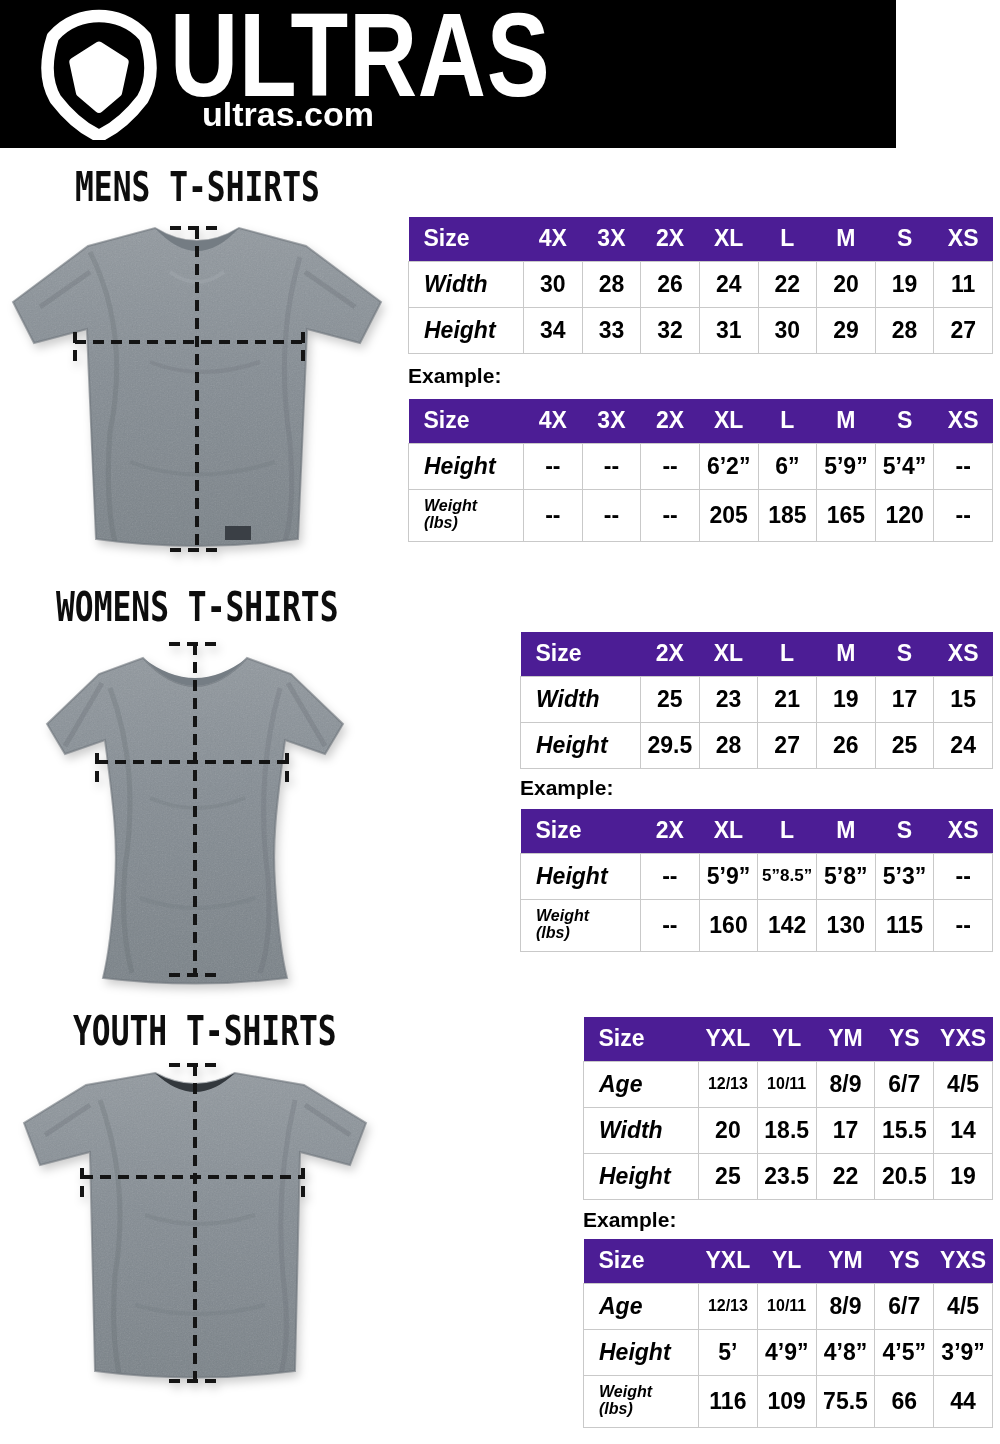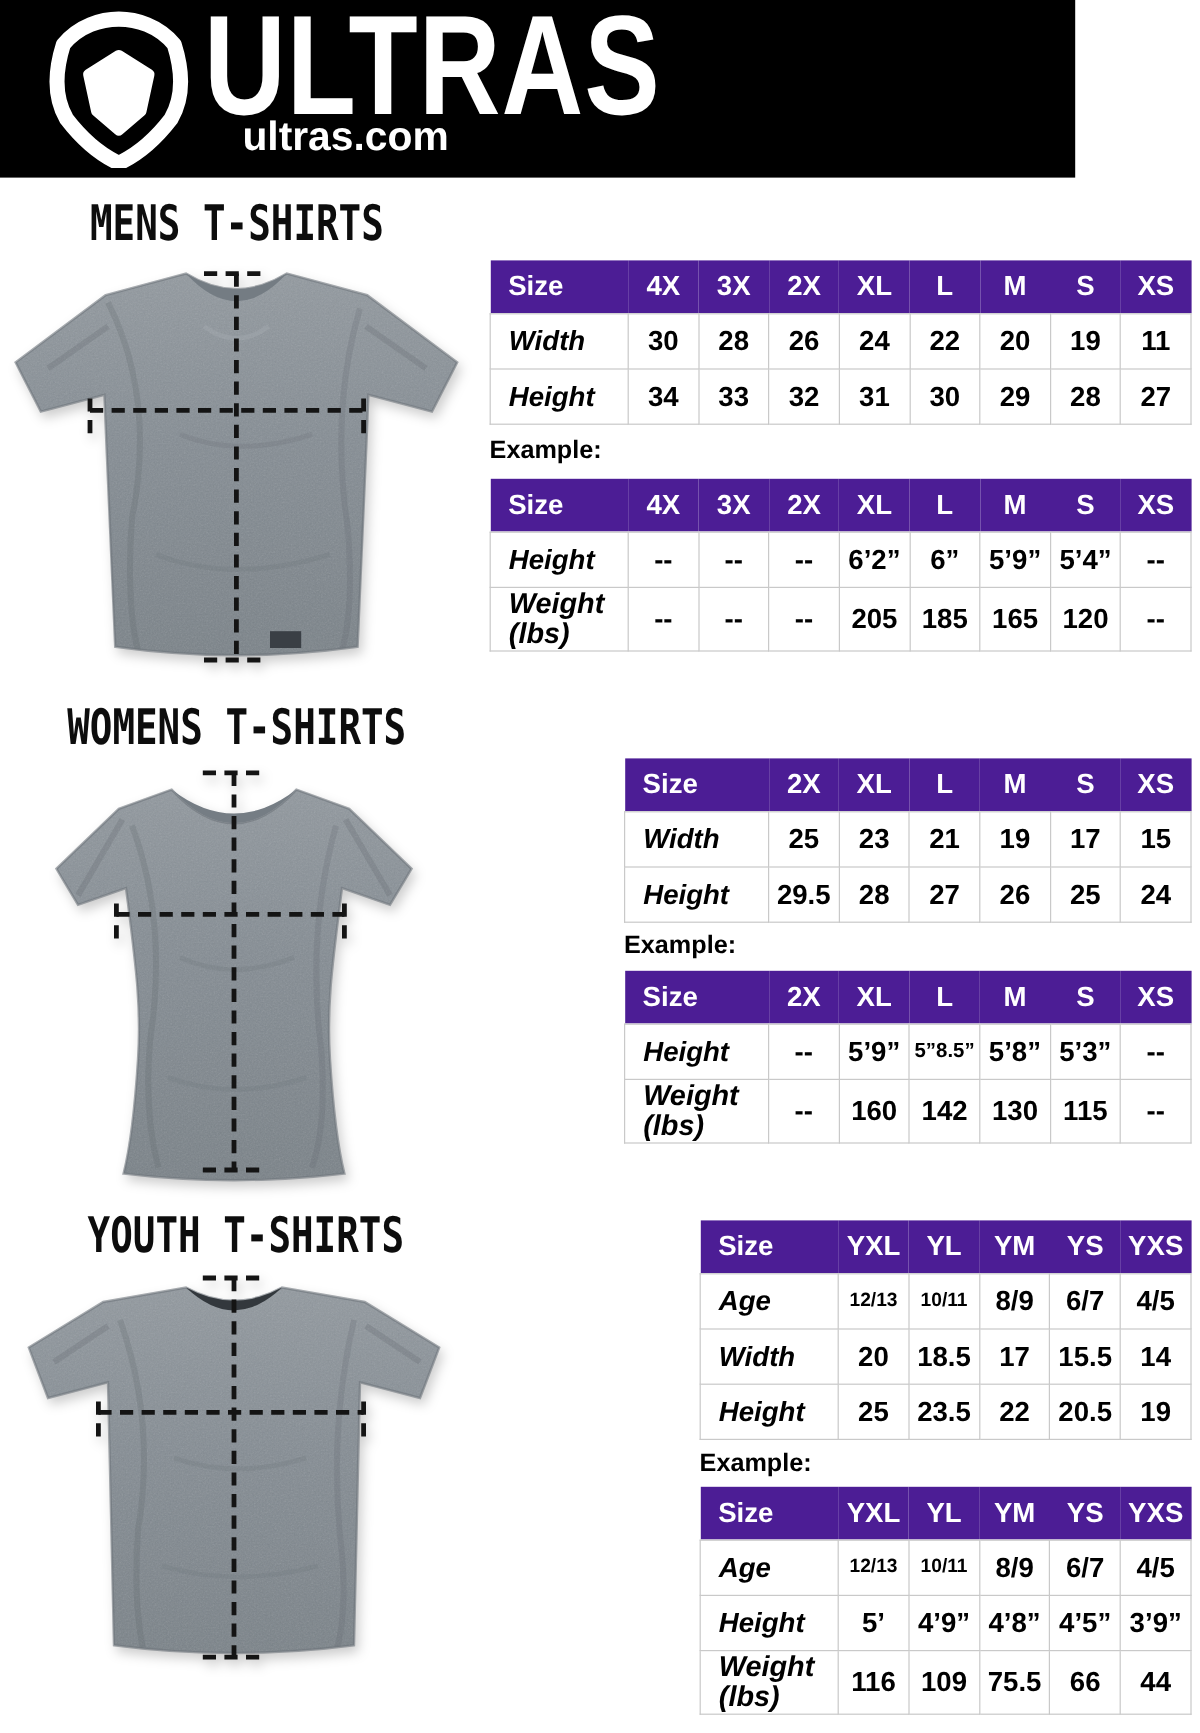--- a/index.html
+++ b/index.html
@@ -27,21 +27,21 @@
   table.size-table th,table.size-table td{box-sizing:border-box;vertical-align:middle;}
   table.size-table thead th{background:#4c1d95;color:#fff;font-size:23px;font-weight:bold;
          text-align:center;height:44px;border:0;}
   table.size-table thead th.size{text-align:left;padding-left:15px;}
   table.size-table tbody th,table.size-table tbody td{border:1px solid #c9c9c9;background:#fff;height:46px;}
   table.size-table tbody th{text-align:left;padding-left:15px;font-size:23px;font-weight:bold;font-style:italic;}
   table.size-table tbody td{text-align:center;font-weight:bold;font-size:23px;}
   table.size-table tbody td.sm{font-size:16px;}
   table.size-table tbody td.xs{font-size:17px;}
   table.size-table tbody tr.tall th,table.size-table tbody tr.tall td{height:52px;}
-  table.size-table tbody th.two{font-size:24px;line-height:1.05;white-space:pre-line;}
+  table.size-table tbody th.two{font-size:16px;line-height:1.05;white-space:pre-line;}
   .col115 thead th:first-child{width:115px;}
   .col120 thead th:first-child{width:120px;}
 
   
   .shirt{position:absolute;filter:drop-shadow(3px 5px 5px rgba(0,0,0,.20));}
 </style>
 </head>
 <body>
 
 <div class="page">

